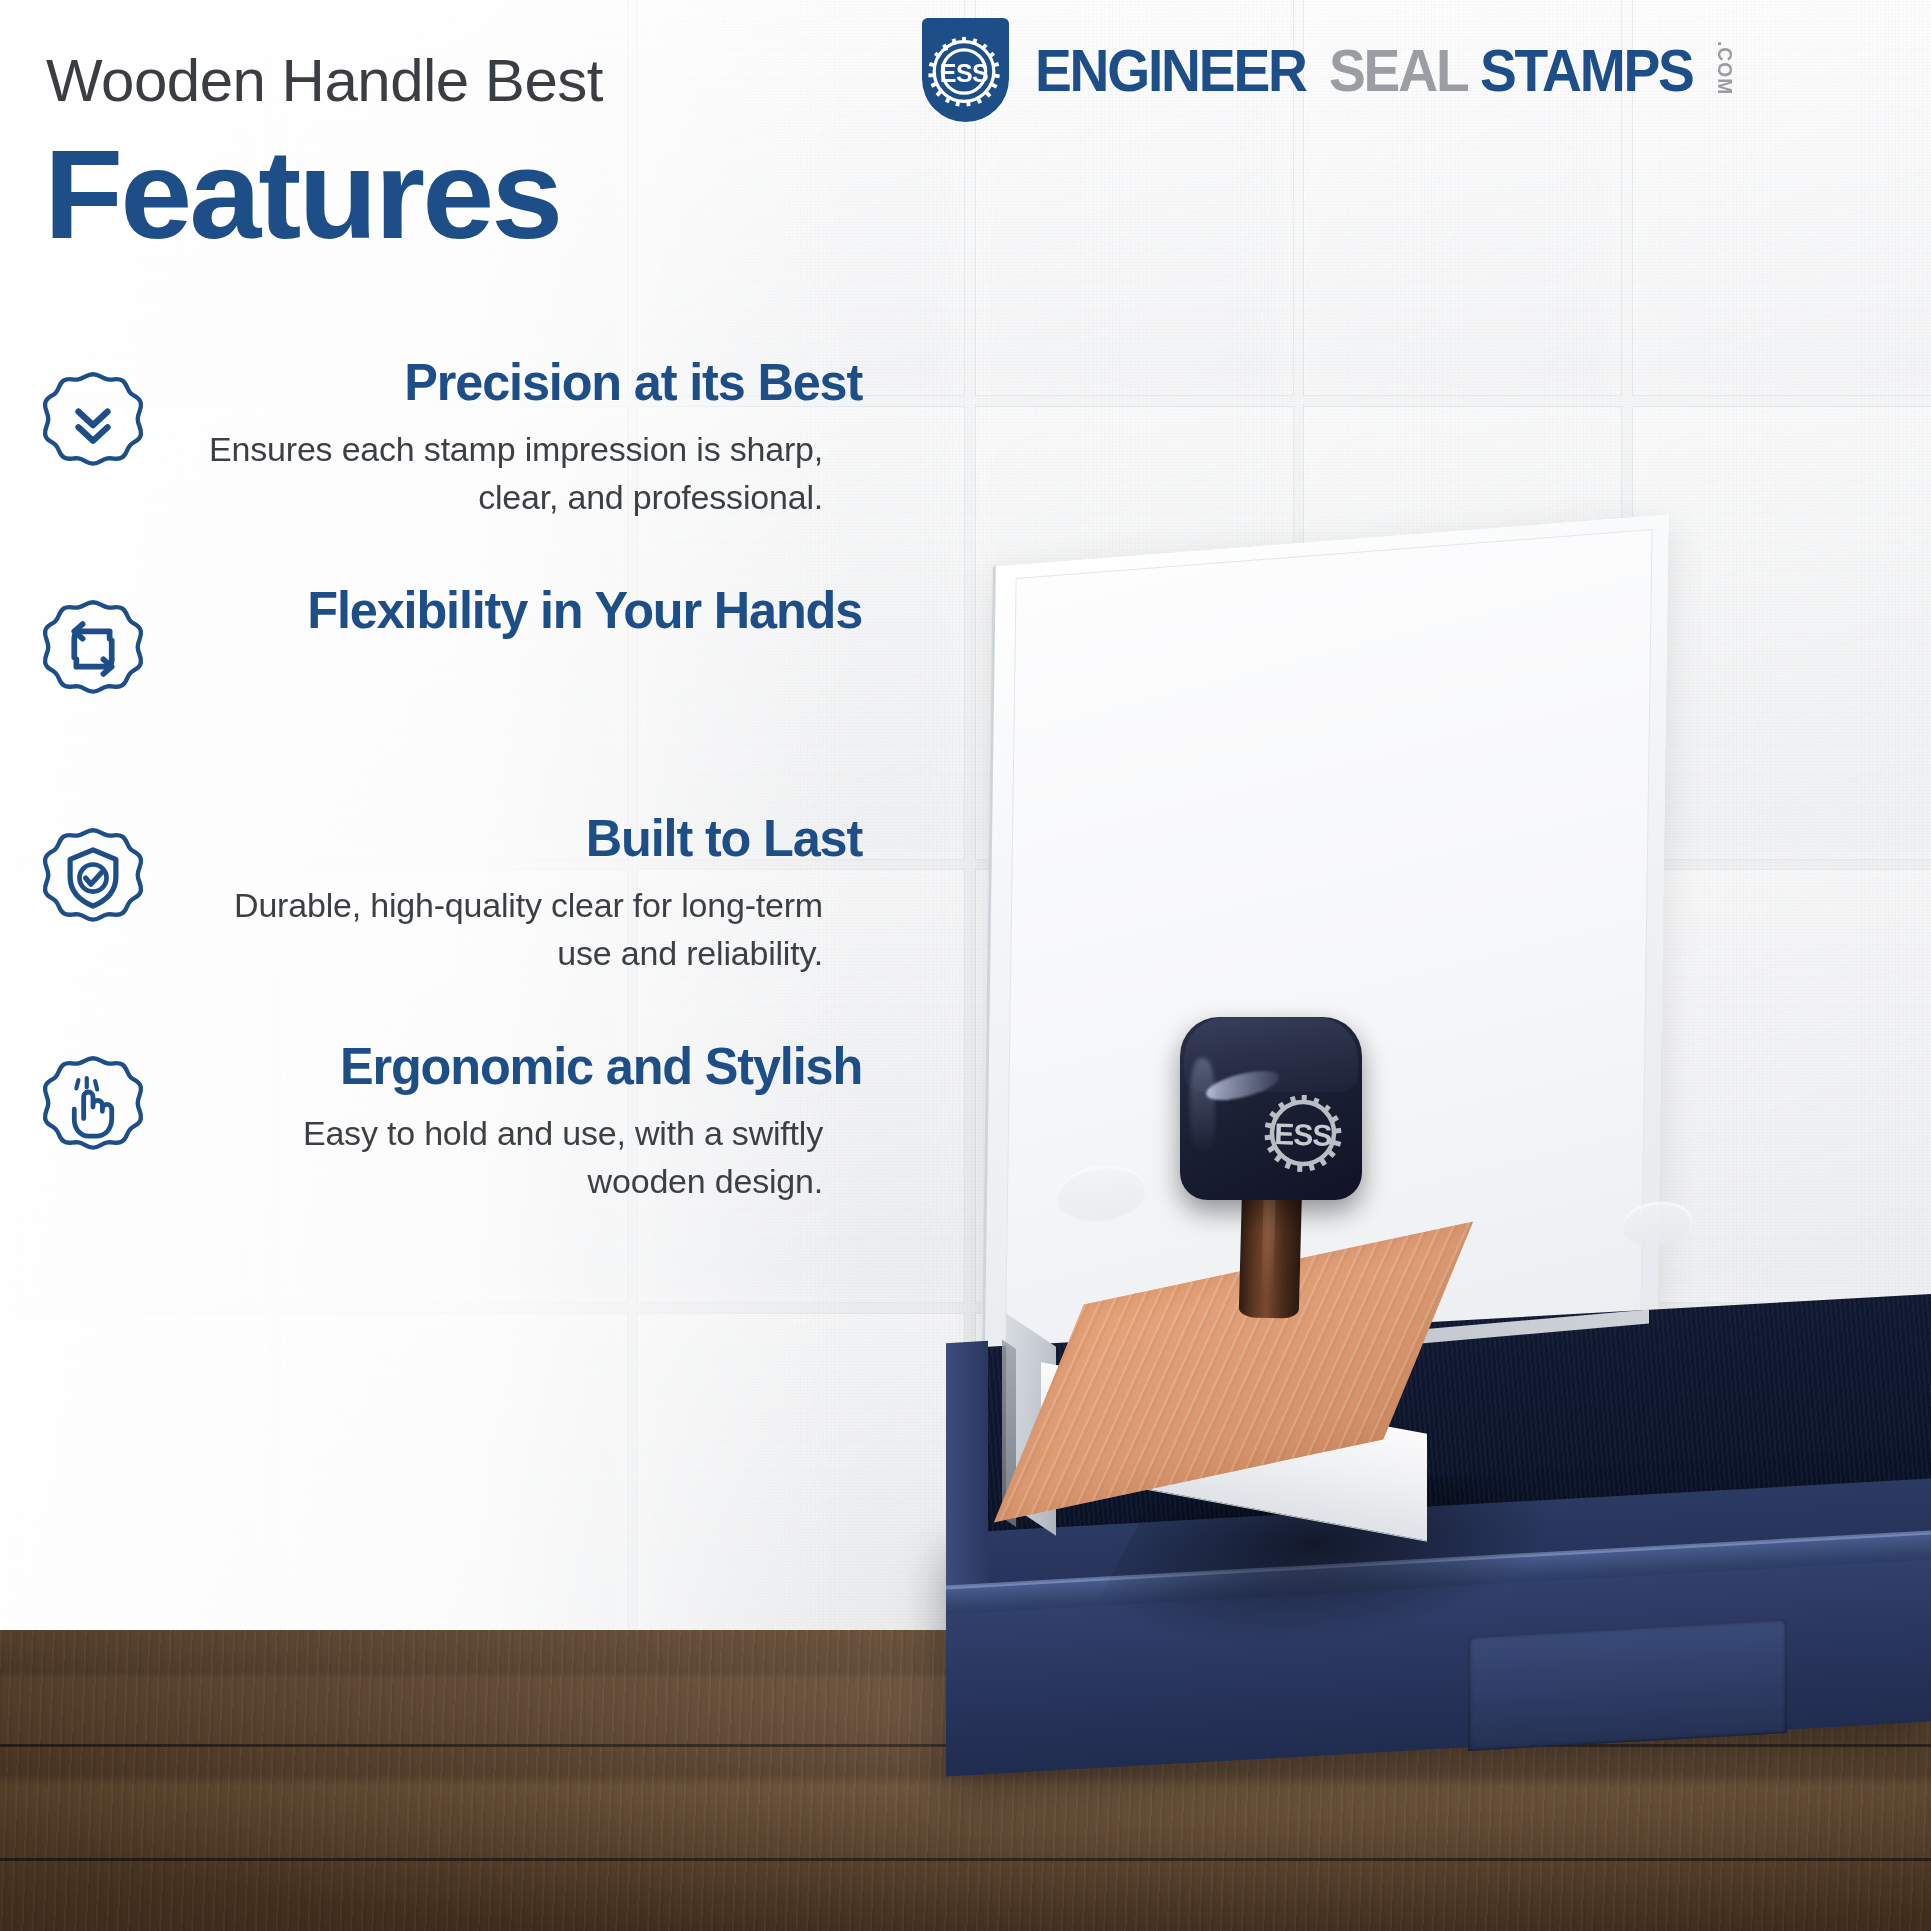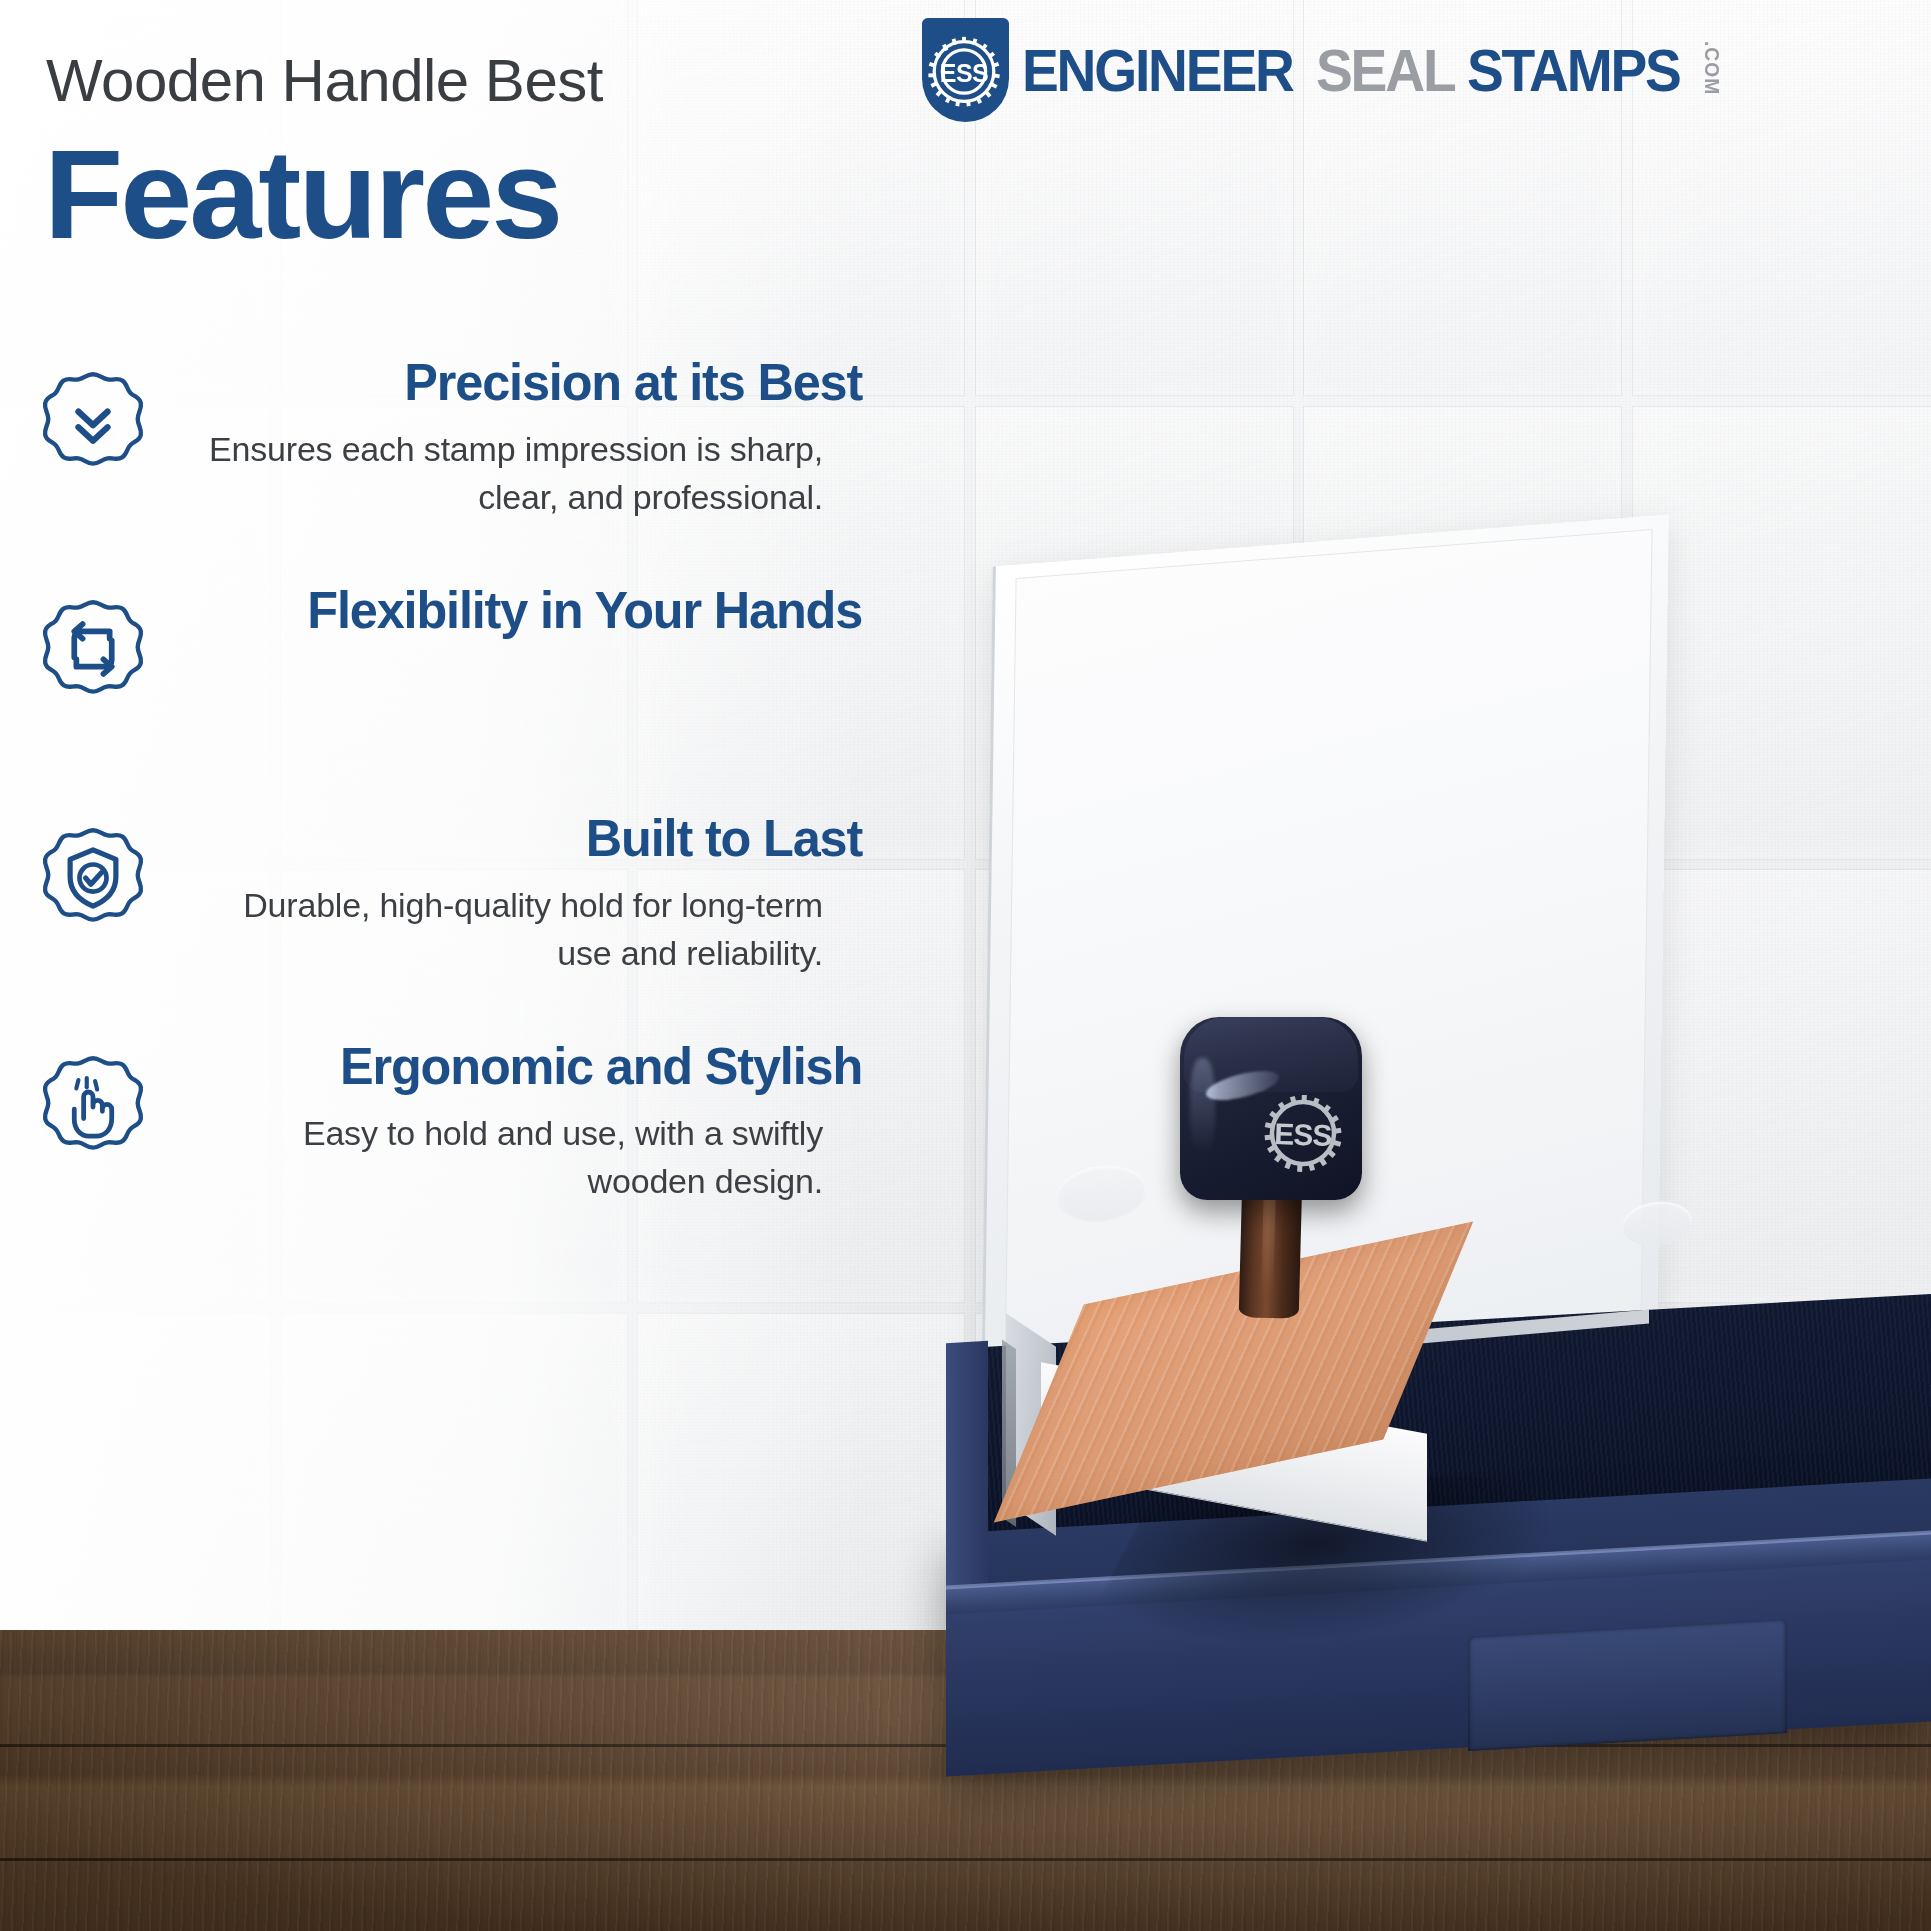--- a/index.html
+++ b/index.html
@@ -78,21 +78,21 @@
   .logo { position:absolute; left:908px; top:17.4px; width:1004px; height:106px; display:flex; align-items:center; }
   .logo-mark { position:relative; width:114px; height:104px; flex:0 0 auto; }
   .logo-shield {
     position:absolute; left:13.5px; top:0; width:87px; height:104px;
     background:#1d4e87;
     border-radius:5.8px 5.8px 44px 44px;
   }
   .logo-badge {
     position:absolute; left:5.8px; top:11.6px; width:100px; height:83px;
   }
-  .logo-text { margin-left:0; display:flex; align-items:flex-end; white-space:nowrap; }
+  .logo-text { margin-left:13px; display:flex; align-items:flex-end; white-space:nowrap; }
   .lt { font-size:60px; font-weight:800; letter-spacing:-2.4px; line-height:.96;
         font-stretch:condensed; transform:scaleX(.92); transform-origin:left bottom; }
   .lt-blue { color:#1d4e87; }
   .lt-gray { color:#9a9da1; }
   .lt-dot {
     color:#9a9da1; font-size:19.3px; font-weight:700; letter-spacing:1px;
     writing-mode:vertical-rl; text-orientation:mixed;
     margin-left:3.9px; margin-bottom:3.9px; line-height:1;
   }
 
@@ -462,21 +462,21 @@
           <path d="M50 5 C56 5 58 9 64 10 C70 11 73 8 78 11 C83 14 82 19 86 23 C90 27 95 27 96 33 C97 39 93 42 93 48
                    C93 54 97 57 96 63 C95 69 90 69 86 73 C82 77 83 82 78 85 C73 88 70 85 64 86 C58 87 56 91 50 91
                    C44 91 42 87 36 86 C30 85 27 88 22 85 C17 82 18 77 14 73 C10 69 5 69 4 63 C3 57 7 54 7 48
                    C7 42 3 39 4 33 C5 27 10 27 14 23 C18 19 17 14 22 11 C27 8 30 11 36 10 C42 9 44 5 50 5 Z" fill="none" stroke="#1d4e87" stroke-width="4.2" stroke-linejoin="round"></path>
           <path d="M50 24 L72 33 V50 C72 64 62 73 50 78 C38 73 28 64 28 50 V33 Z" fill="none" stroke="#1d4e87" stroke-width="5" stroke-linejoin="round"></path>
           <circle cx="50" cy="51" r="13" fill="none" stroke="#1d4e87" stroke-width="4.5"></circle>
           <polyline points="43,51 48,57 58,46" fill="none" stroke="#1d4e87" stroke-width="5" stroke-linecap="round" stroke-linejoin="round"></polyline>
         </svg>
       </div>
       <div class="feat-title">Built to Last</div>
-      <div class="feat-desc">Durable, high-quality hold for long-term use and reliability.</div>
+      <div class="feat-desc">Durable, high-quality clear for long-term use and reliability.</div>
     </div>
 
     <div class="feature">
       <div class="feat-icon">
         <svg viewBox="0 0 100 100" width="104" height="104">
           <path d="M50 5 C56 5 58 9 64 10 C70 11 73 8 78 11 C83 14 82 19 86 23 C90 27 95 27 96 33 C97 39 93 42 93 48
                    C93 54 97 57 96 63 C95 69 90 69 86 73 C82 77 83 82 78 85 C73 88 70 85 64 86 C58 87 56 91 50 91
                    C44 91 42 87 36 86 C30 85 27 88 22 85 C17 82 18 77 14 73 C10 69 5 69 4 63 C3 57 7 54 7 48
                    C7 42 3 39 4 33 C5 27 10 27 14 23 C18 19 17 14 22 11 C27 8 30 11 36 10 C42 9 44 5 50 5 Z" fill="none" stroke="#1d4e87" stroke-width="4.2" stroke-linejoin="round"></path>
           <g stroke="#1d4e87" stroke-width="4" stroke-linecap="round">

